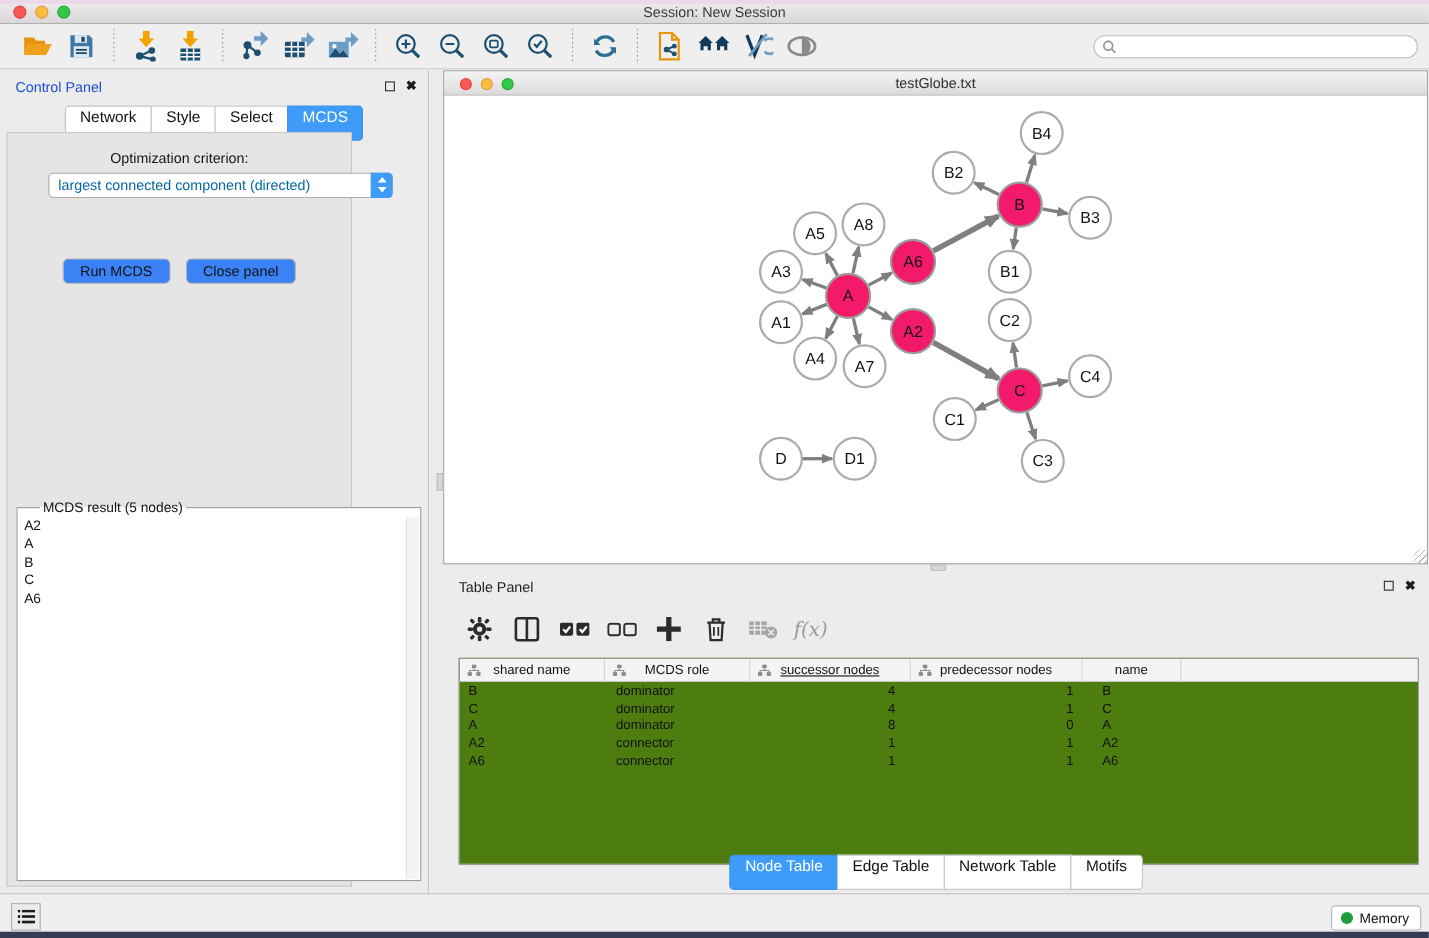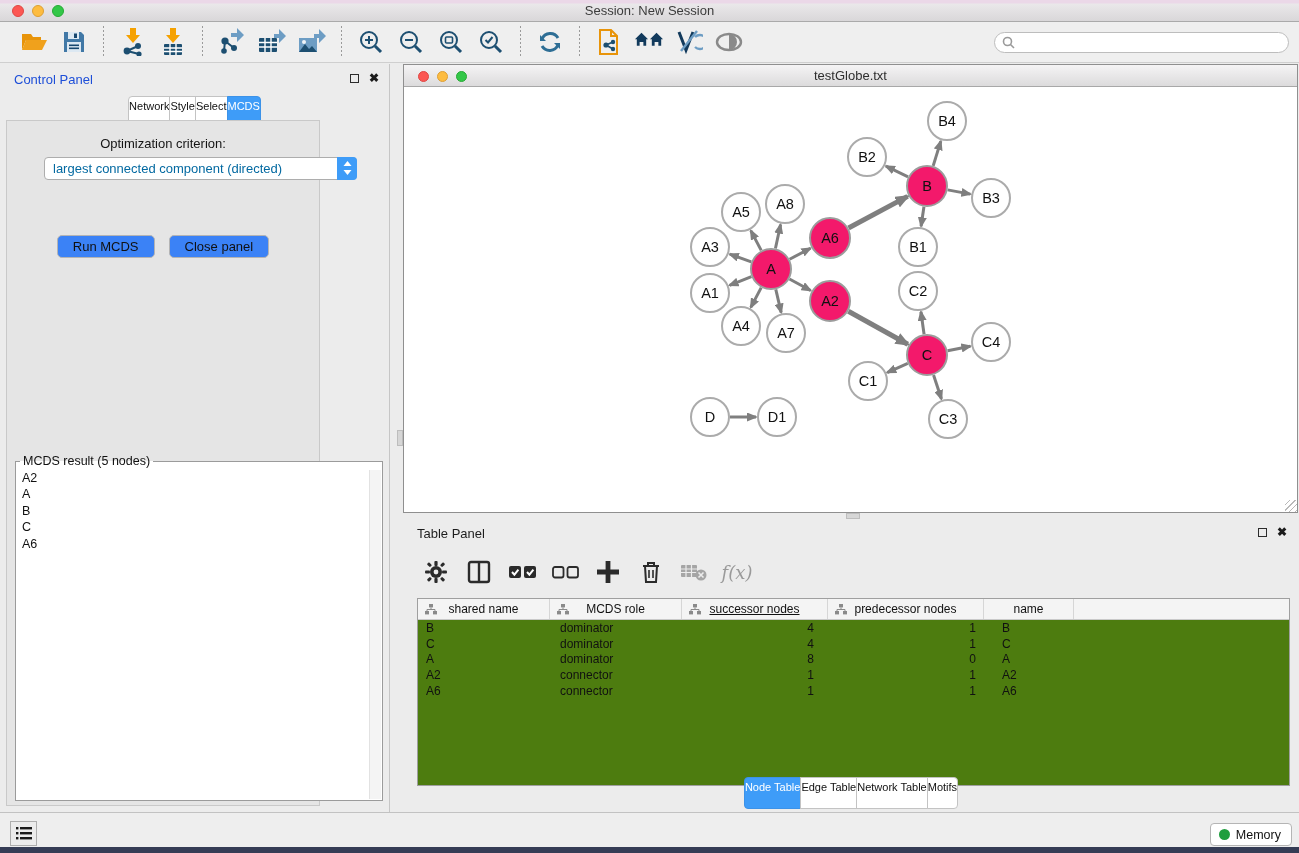--- a/index.html
+++ b/index.html
@@ -29,39 +29,39 @@
     border:1px solid #bdbdbd; border-radius:11px; display:flex; align-items:center; padding-left:7px; }
   .searchbox input { border:none; outline:none; background:transparent; font-size:12px; width:250px; margin-left:5px; font-family:"Liberation Sans",sans-serif; }
 
   
   .control-panel { left:0; top:64px; width:390px; height:748px; background:#ececec; border-right:1px solid #c6c6c6; }
   .cp-title { left:14px; top:8px; font-size:13px; color:#1d4ed8; }
   .panel-icons { display:flex; gap:10px; align-items:center; }
   .float-icon { width:9px; height:9px; border:1.5px solid #2c2c2c; display:inline-block; }
   .close-icon { font-size:12px; color:#1b1b1b; font-weight:bold; line-height:10px; }
   .tabs { display:flex; }
-  .tab { height:32px; line-height:19px; padding:0 0; font-size:11px; color:#111;
+  .tab { height:32px; line-height:19px; padding:0 13px; font-size:14px; color:#111;
     background:#fff; border:1px solid #c3c3c3; margin-left:-1px; }
   .tab:first-child { border-radius:4px 0 0 4px; margin-left:0; }
   .tab:last-child { border-radius:0 4px 4px 0; }
   .tab.active { background:#3e9cf8; border-color:#3c92e8; color:#fff; }
   .cp-tabs { left:0; top:32px; width:100%; display:flex; justify-content:center; }
   .cp-inner { left:6px; top:56px; width:314px; height:686px; background:#e5e5e5; border:1px solid #c9c9c9; }
   .opt-label { top:15px; width:100%; text-align:center; font-size:13px; color:#151515; }
   .dropdown { left:37px; top:36px; width:313px; height:23px; background:#fff; border:1px solid #adadad;
     border-radius:4px; display:flex; align-items:center; }
   .dropdown .val { font-size:13px; color:#0369a1; padding-left:8px; flex:1; }
   .dd-stepper { width:20px; height:23px; margin:-1px -1px 0 0; background:#3e9cf8; border-radius:0 4px 4px 0;
     display:flex; flex-direction:column; align-items:center; justify-content:center; color:#fff; }
   .dd-stepper svg { display:block; }
   .btn-row { top:70px; width:100%; display:flex; justify-content:center; gap:14px; }
   .btn { height:23px; padding:0 15px; background:#3b82f6; border:1px solid #b4b4b4; border-radius:5px;
     font-size:13px; color:#111; line-height:21px;margin-top:44px; }
   .result-box { left:8px; top:333px; width:368px; height:347px; border:1px solid #9b9b9b; background:#fff; }
-  .result-box legend { font-size:12.5px; color:#111; margin-left:4px; padding:0 3px; background:transparent; }
+  .result-box legend { font-size:12.5px; color:#111; margin-left:20px; padding:0 3px; background:transparent; }
   .result-list { position:absolute; left:1px; top:2px; right:13px; bottom:1px; background:#fff; overflow:hidden; }
   .result-item { font-size:12.5px; color:#111; padding-left:5px; line-height:16.4px; }
   .result-scroll { position:absolute; top:2px; right:1px; bottom:1px; width:12px; background:#f4f4f4; border-left:1px solid #e2e2e2; }
 
   
   .network-window { left:403px; top:64px; width:895px; height:449px; background:#fff; border:1px solid #8f8f8f; }
   .nw-titlebar { left:0; top:0; width:100%; height:22px; background:linear-gradient(#f5f4f5,#dcdbdc);
     border-bottom:1px solid #a8a8a8; }
   .nw-lights { left:14px; top:6px; }
   .nw-lights .light { width:11px; height:11px; }

